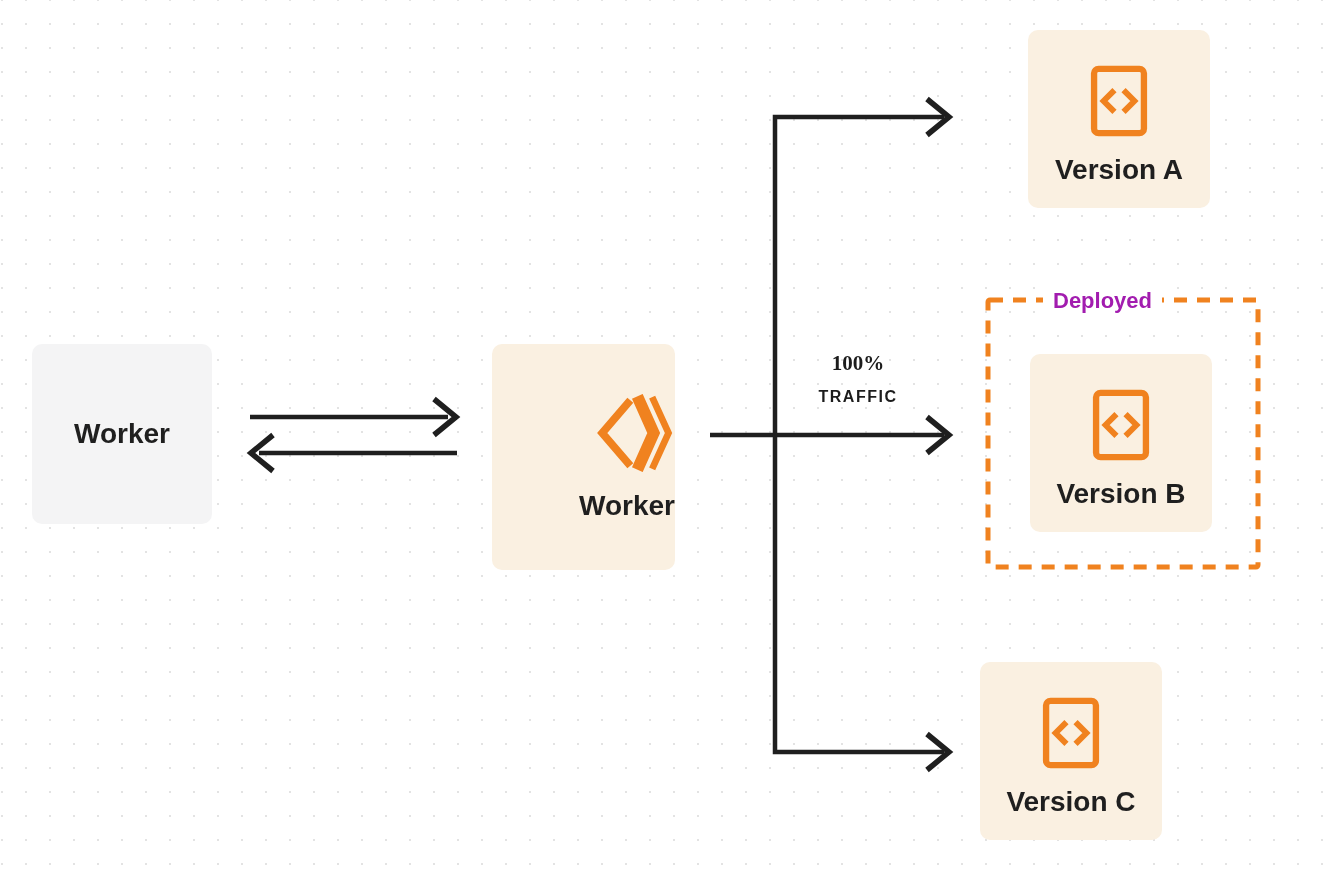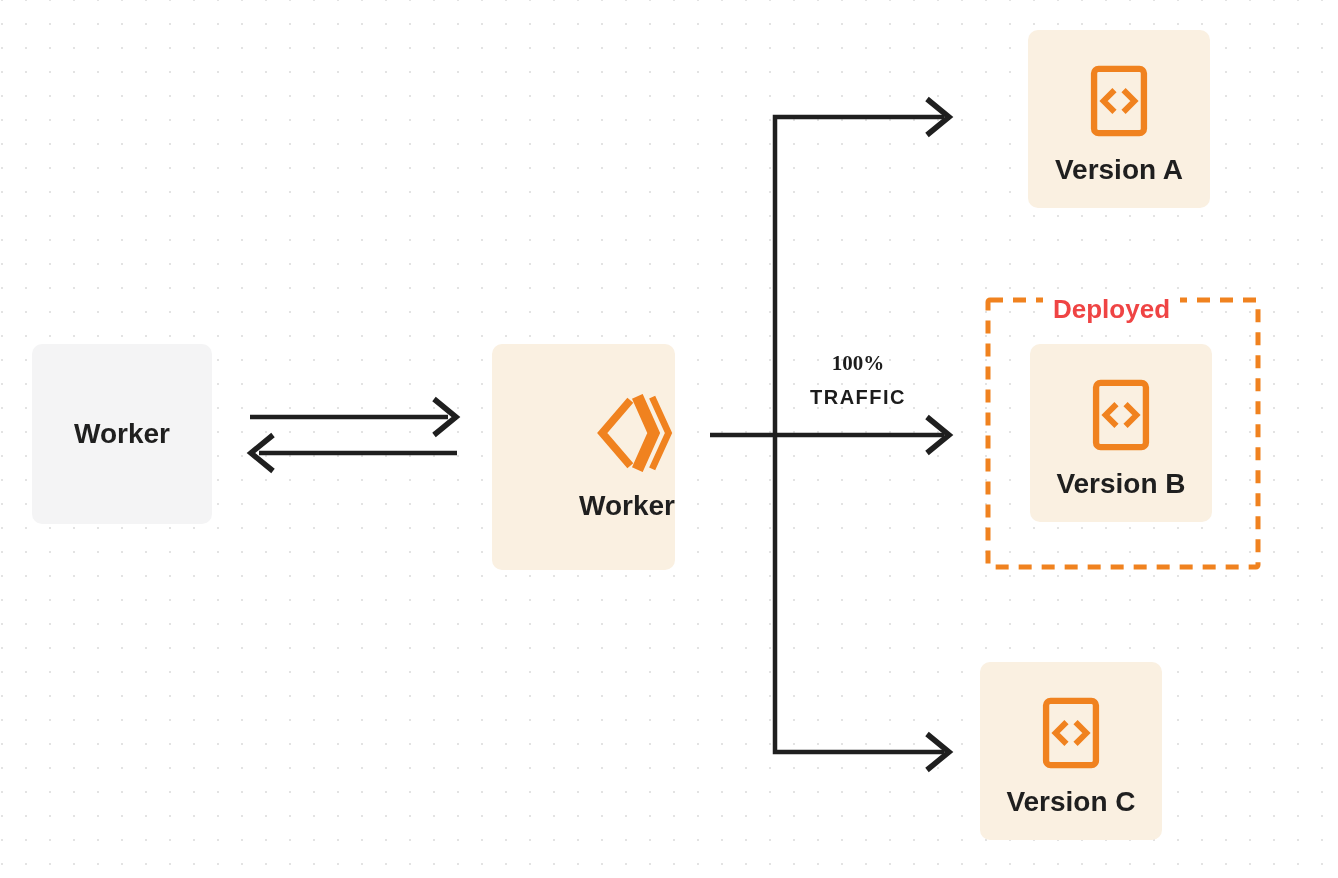--- a/index.html
+++ b/index.html
@@ -52,45 +52,45 @@
     left: 492px; top: 344px;
     width: 183px; height: 226px;
     padding-top: 0;
     align-items: flex-end;
   }
   .node-worker .icon-wrap { margin-bottom: 20px; }
 
   .node-version { width: 182px; height: 178px; padding-top: 10px; }
   .node-version .icon-wrap { margin-bottom: 18px; }
   .node-version-a { left: 1028px; top: 30px; }
-  .node-version-b { left: 1030px; top: 344px; text-align: right; }
+  .node-version-b { left: 1030px; top: 354px; text-align: right; }
   .node-version-c { left: 980px; top: 662px; }
 
   .icon-wrap { display: flex; align-items: center; justify-content: center; }
 
   .traffic-label {
     position: absolute;
     left: 780px; top: 346px;
     width: 156px;
     text-align: center;
     line-height: 34px;
     font-weight: 700;
     color: #1c1c1c;
   }
   .traffic-line1 { font-size: 21px; display: block; font-family: Liberation Serif, serif; }
-  .traffic-line2 { font-size: 20px; letter-spacing: 1.5px; display: block; }
+  .traffic-line2 { font-size: 16px; letter-spacing: 1.5px; display: block; }
 
   .deployed-label {
     position: absolute;
-    left: 1043px; top: 294px;
+    left: 1043px; top: 286px;
     height: 30px;
     padding: 0 10px;
     background: #ffffff;
-    color: #ef4444;
-    font-size: 26px;
+    color: #a21caf;
+    font-size: 22px;
     font-weight: 700;
     line-height: 30px;
     white-space: nowrap;
   }
 </style>
 </head>
 <body>
 
 <div class="stage">
 

